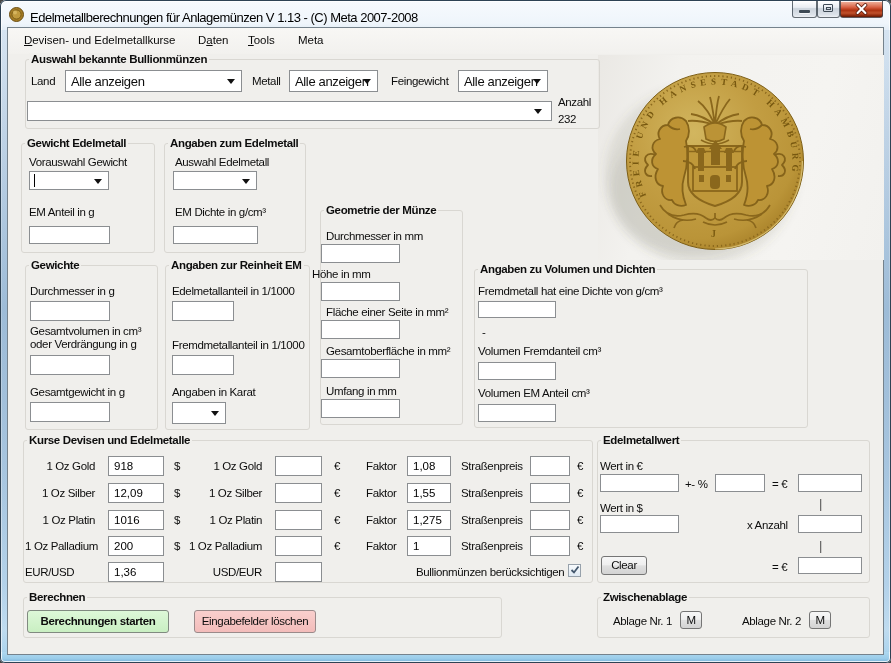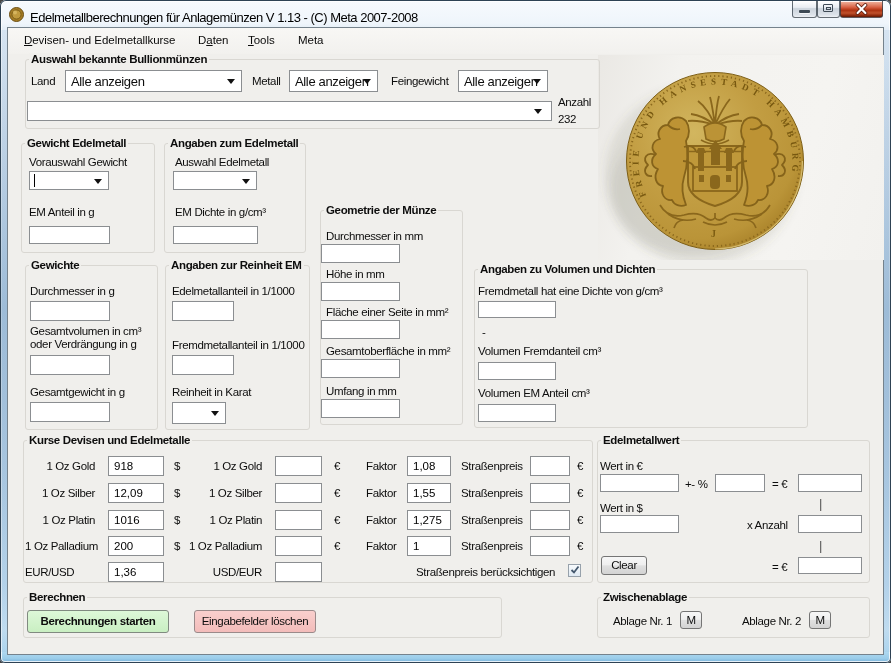--- a/index.html
+++ b/index.html
@@ -177,31 +177,31 @@
   <div class="l" style="left:30px;top:386px">Gesamtgewicht in g</div>
   <div class="t" style="left:30px;top:402px;width:78px;height:18px"></div>
 
   <div class="g" style="left:165px;top:265px;width:143px;height:163px">
       <b>Angaben zur Reinheit EM</b>
     </div>
   <div class="l" style="left:172px;top:285px">Edelmetallanteil in 1/1000</div>
   <div class="t" style="left:172px;top:301px;width:60px;height:18px"></div>
   <div class="l" style="left:172px;top:339px">Fremdmetallanteil in 1/1000</div>
   <div class="t" style="left:172px;top:355px;width:60px;height:18px"></div>
-  <div class="l" style="left:172px;top:386px">Reinheit in Karat</div>
+  <div class="l" style="left:172px;top:386px">Angaben in Karat</div>
   <div class="c" style="left:172px;top:402px;width:52px;height:20px">
       <i></i>
     </div>
 
   <div class="g" style="left:320px;top:210px;width:141px;height:213px">
       <b>Geometrie der Münze</b>
     </div>
   <div class="l" style="left:326px;top:230px">Durchmesser in mm</div>
   <div class="t" style="left:321px;top:244px;width:77px;height:17px"></div>
-  <div class="l" style="left:326px;top:268px">Höhe in mm</div>
+  <div class="l" style="left:312px;top:268px">Höhe in mm</div>
   <div class="t" style="left:321px;top:282px;width:77px;height:17px"></div>
   <div class="l" style="left:326px;top:306px">Fläche einer Seite in mm²</div>
   <div class="t" style="left:321px;top:320px;width:77px;height:17px"></div>
   <div class="l" style="left:326px;top:345px">Gesamtoberfläche in mm²</div>
   <div class="t" style="left:321px;top:359px;width:77px;height:17px"></div>
   <div class="l" style="left:326px;top:385px">Umfang in mm</div>
   <div class="t" style="left:321px;top:399px;width:77px;height:17px"></div>
 
   <div class="g" style="left:474px;top:269px;width:332px;height:157px">
       <b>Angaben zu Volumen und Dichten</b>
@@ -280,21 +280,21 @@
   <div class="l" style="left:461px;top:540px">Straßenpreis</div>
   <div class="t" style="left:530px;top:536px;width:38px;height:18px"></div>
   <div class="l" style="left:577px;top:540px">€</div>
 
   <div class="l" style="left:25px;top:566px;width:70px;">EUR/USD</div>
   <div class="t" style="left:108px;top:562px;width:54px;height:18px">
       <span style="position:absolute;left:5px;top:3px;font-size:11.5px">1,36</span>
     </div>
   <div class="l" style="left:185px;top:566px;width:77px;text-align:right">USD/EUR</div>
   <div class="t" style="left:275px;top:562px;width:45px;height:18px"></div>
-  <div class="l" style="left:416px;top:566px">Straßenpreis berücksichtigen</div>
+  <div class="l" style="left:416px;top:566px">Bullionmünzen berücksichtigen</div>
   <div class="abs" style="left:568px;top:564px;width:11px;height:11px;border:1px solid #97a1ab;background:linear-gradient(#f7fafc,#dfe9f3)">
     <svg class="abs" style="left:1px;top:0px" width="10" height="10" viewBox="0 0 10 10">
         <path d="M1.5 5 L4 7.5 L8.5 1.5" fill="none" stroke="#44586e" stroke-width="1.8"></path>
       </svg>
   </div>
 
   <div class="g" style="left:597px;top:440px;width:271px;height:141px">
       <b>Edelmetallwert</b>
     </div>
   <div class="l" style="left:600px;top:460px">Wert in €</div>

